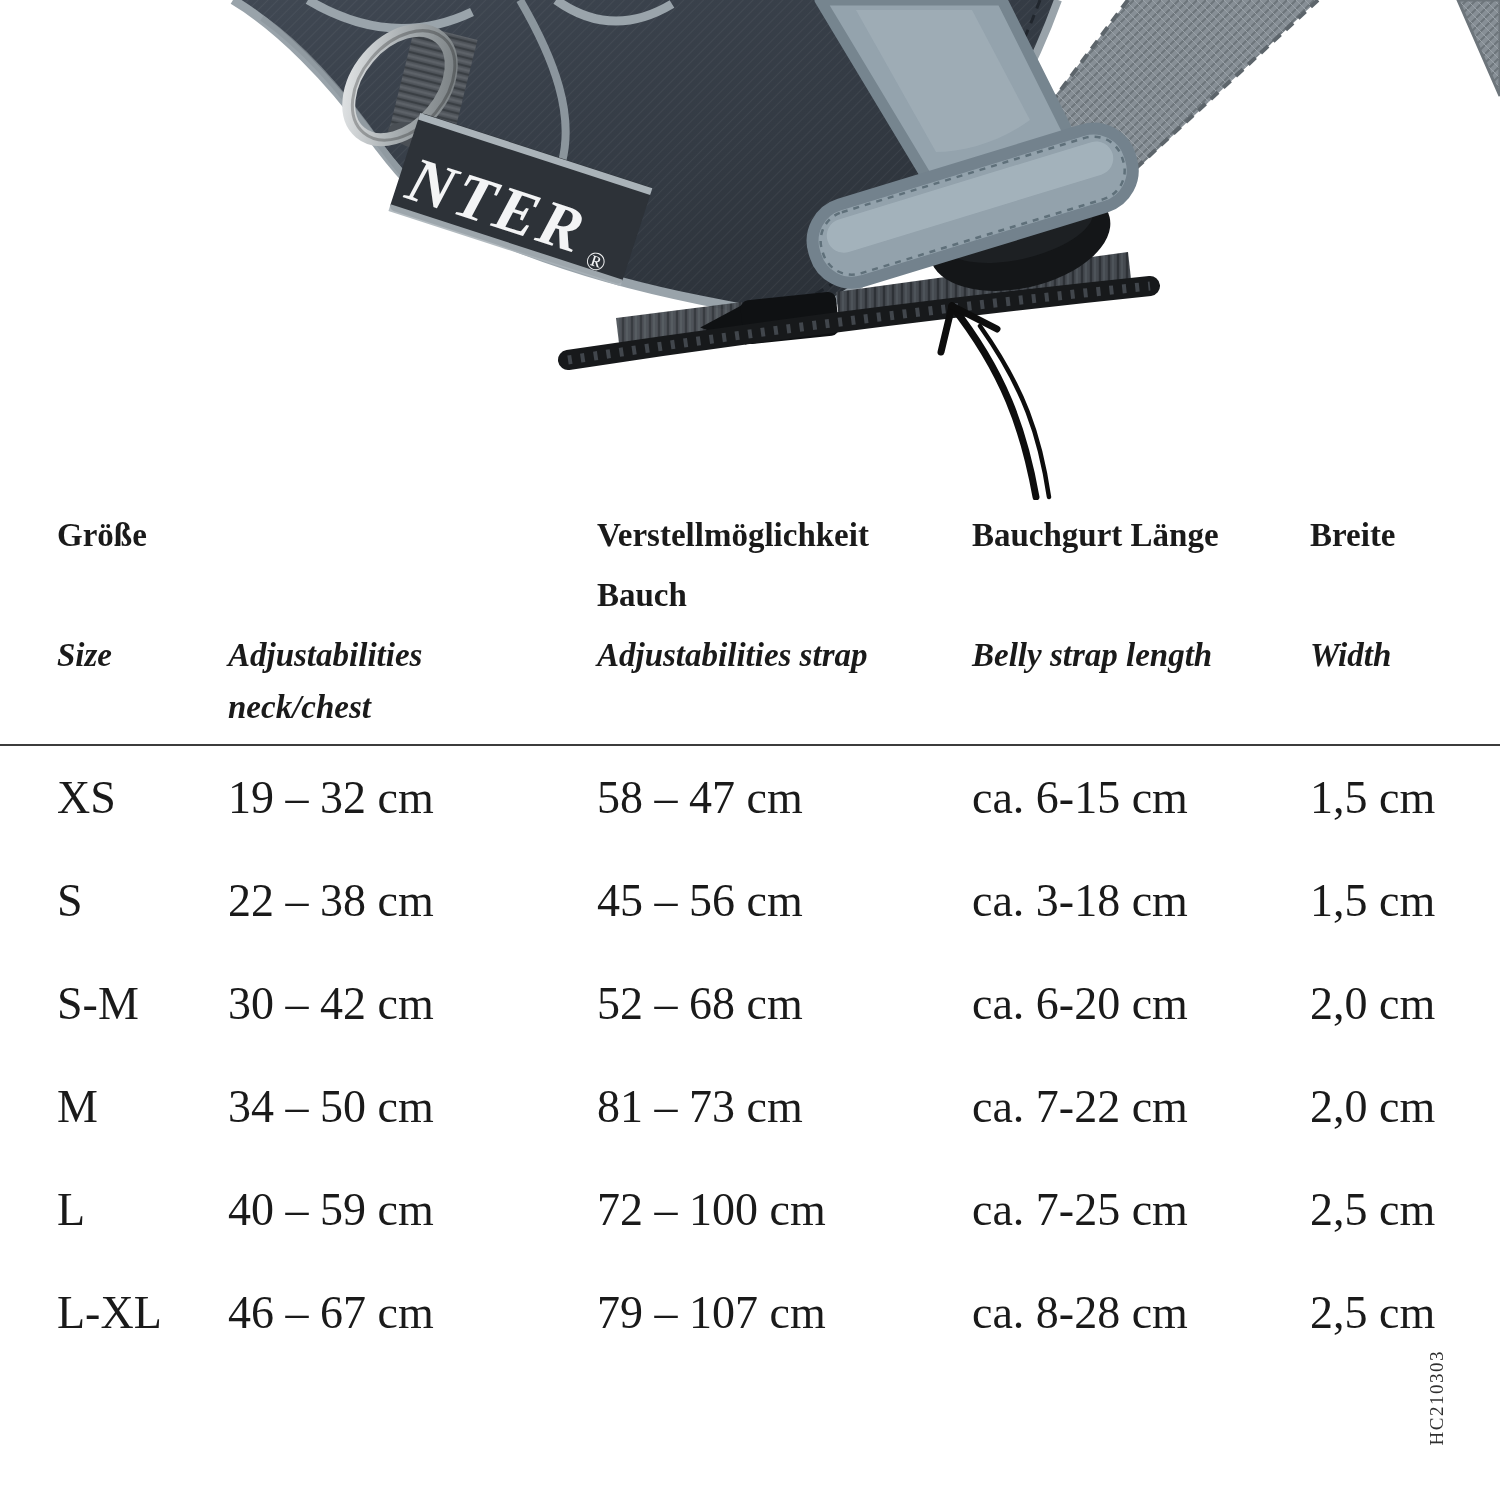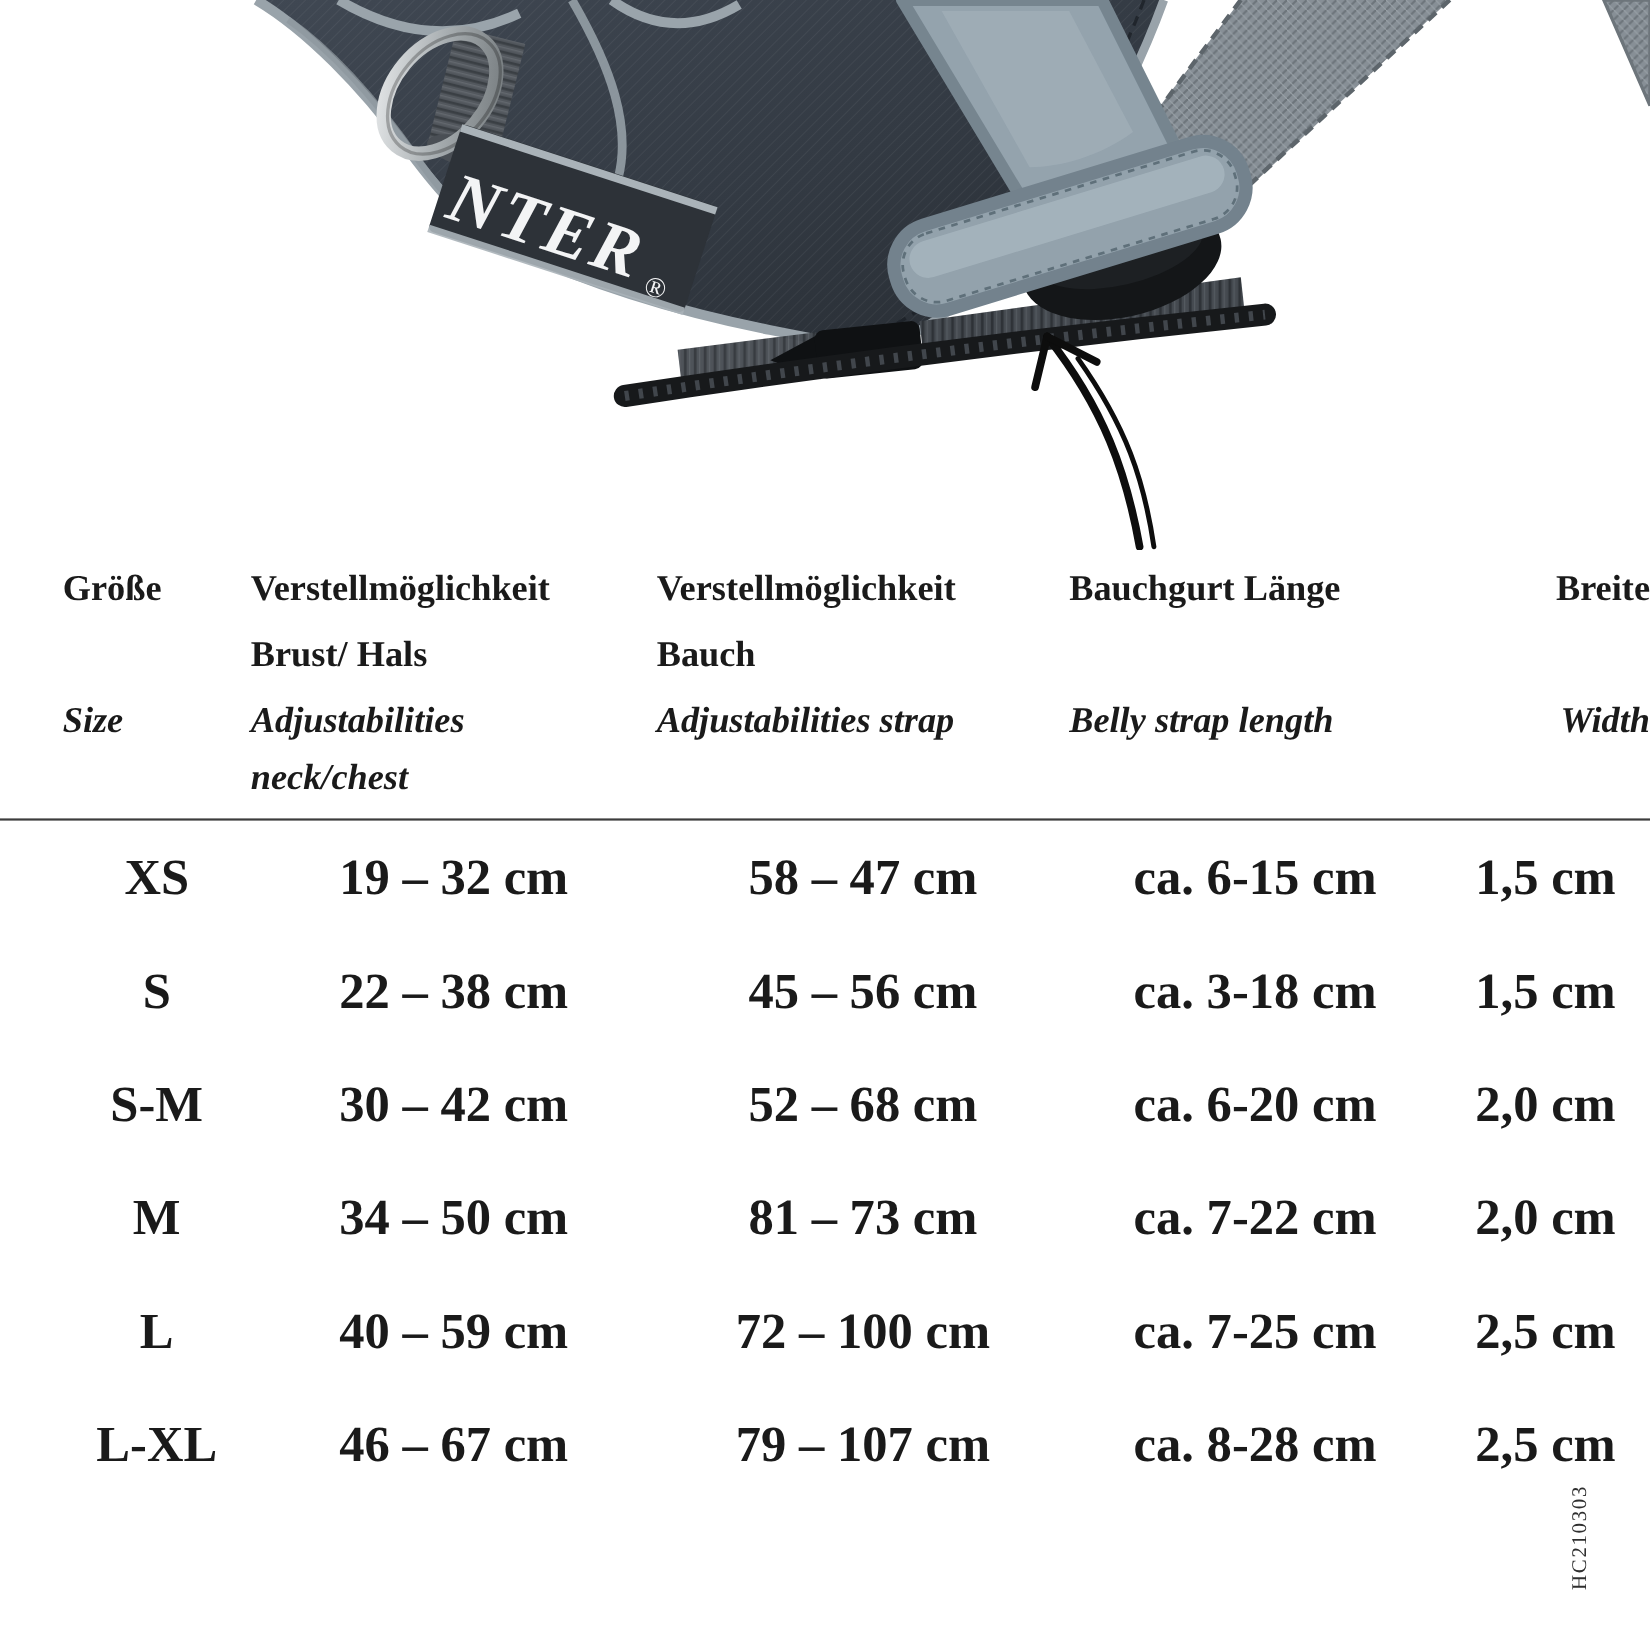--- a/index.html
+++ b/index.html
@@ -25,35 +25,34 @@
     font-size:33px;font-weight:700;line-height:60px;font-family:Liberation Serif, serif;
   }
   .hdr-en{
     grid-row:2;
     font-size:33px;font-weight:700;font-style:italic;line-height:52px;
   }
   .c1{grid-column:1;}
   .c2{grid-column:2;padding-right:60px;}
   .c3{grid-column:3;padding-right:30px;}
   .c4{grid-column:4;padding-right:20px;}
-  .c5{grid-column:5;text-align:right;}
+  .c5{grid-column:5;}
   .rule{
     position:absolute;top:744px;left:0;width:1500px;height:2px;
     background:#3c3c3c;
   }
   .rows{position:absolute;top:746px;left:0;width:1500px;}
   .row{
     display:grid;
     grid-template-columns:171px 369px 375px 338px 1fr;
     align-items:center;
     height:103px;
     padding-left:57px;box-sizing:border-box;
-    font-size:46px;font-weight:700;
+    font-size:46px;font-weight:400;
     white-space:nowrap;
-    text-align:center;
   }
   .product-code{
     position:absolute;right:52px;bottom:55px;
     writing-mode:vertical-rl;
     transform:rotate(180deg);
     font-size:19px;letter-spacing:1.5px;color:#2f2f2f;
     font-weight:400;
   }
 </style>
 </head>
@@ -171,21 +170,20 @@
     <g stroke="#0d0d0d" fill="none" stroke-linecap="round">
       <path d="M 1036,497 C 1024,430 1004,372 952,306" stroke-width="7"></path>
       <path d="M 1049,497 C 1040,436 1024,388 980,326" stroke-width="4.5"></path>
       <path d="M 952,306 L 941,352" stroke-width="7"></path>
       <path d="M 952,306 L 997,329" stroke-width="7"></path>
     </g>
   </svg>
 
   <div class="hdr">
     <div class="hdr-de c1">Größe</div>
-    <div class="hdr-de c2">Verstellmöglichkeit Brust/ Hals</div>
     <div class="hdr-de c3">Verstellmöglichkeit Bauch</div>
     <div class="hdr-de c4">Bauchgurt Länge</div>
     <div class="hdr-de c5">Breite</div>
 
     <div class="hdr-en c2">Adjustabilities neck/chest</div>
     <div class="hdr-en c1">Size</div>
     <div class="hdr-en c3">Adjustabilities strap</div>
     <div class="hdr-en c4">Belly strap length</div>
     <div class="hdr-en c5">Width</div>
   </div>

